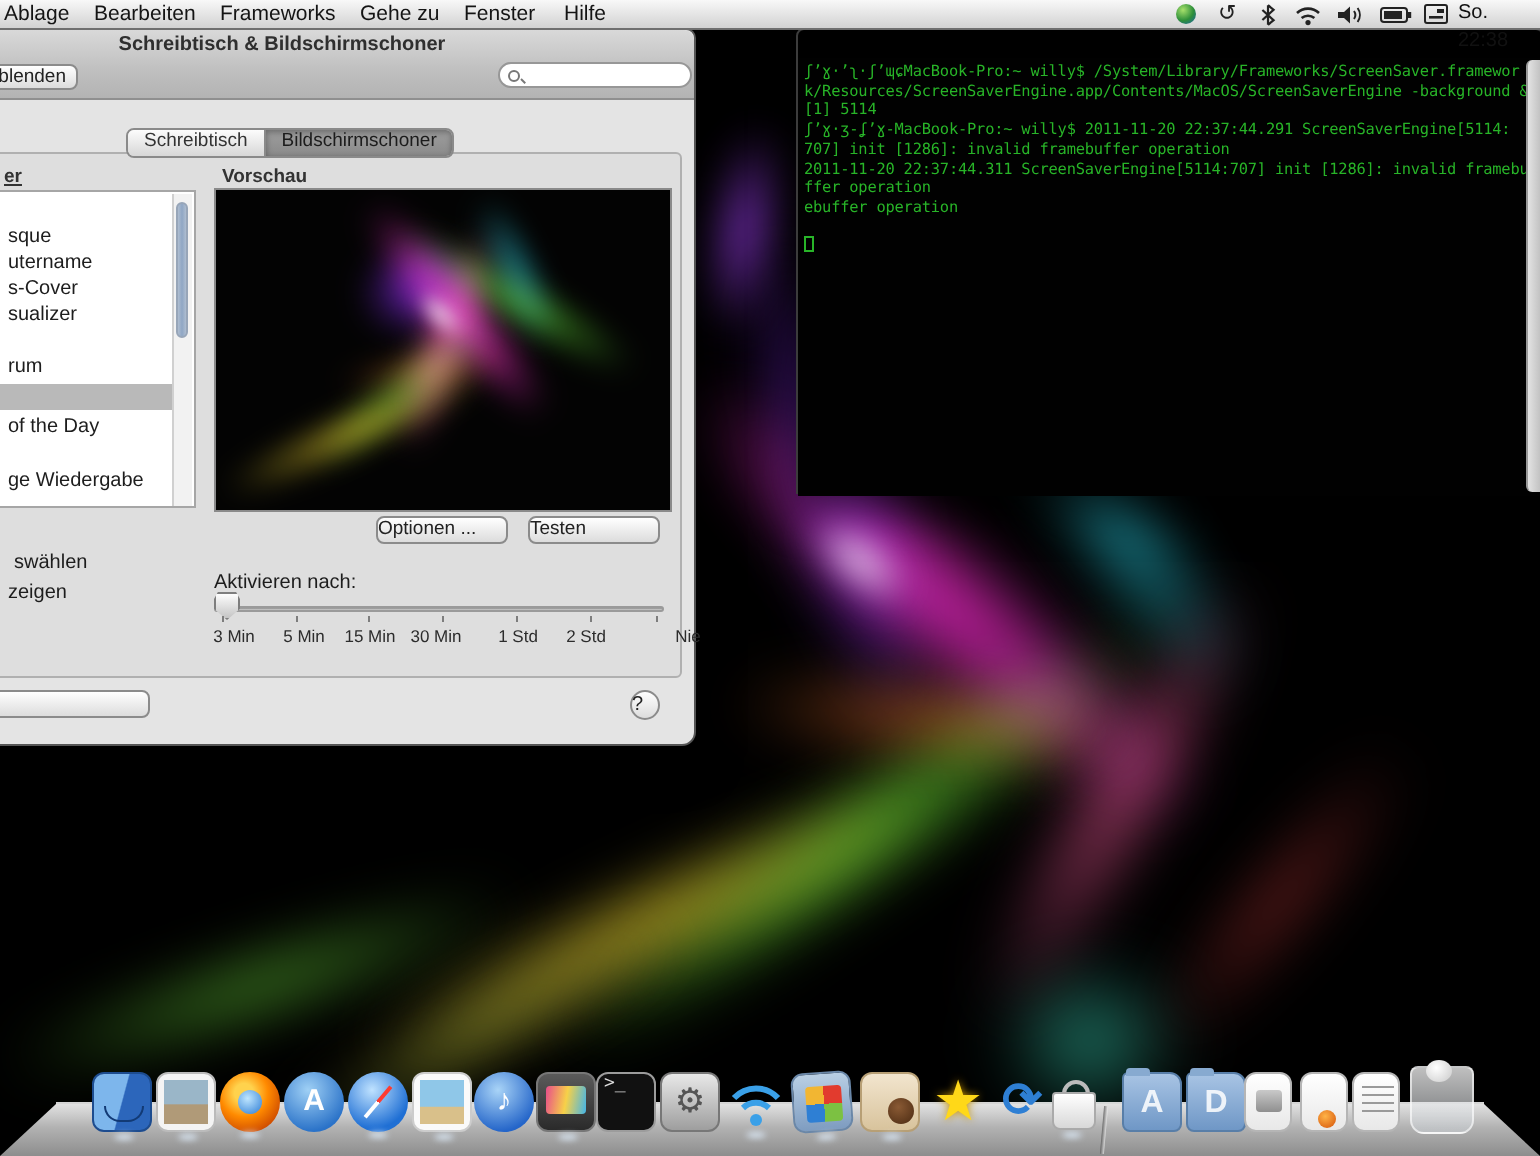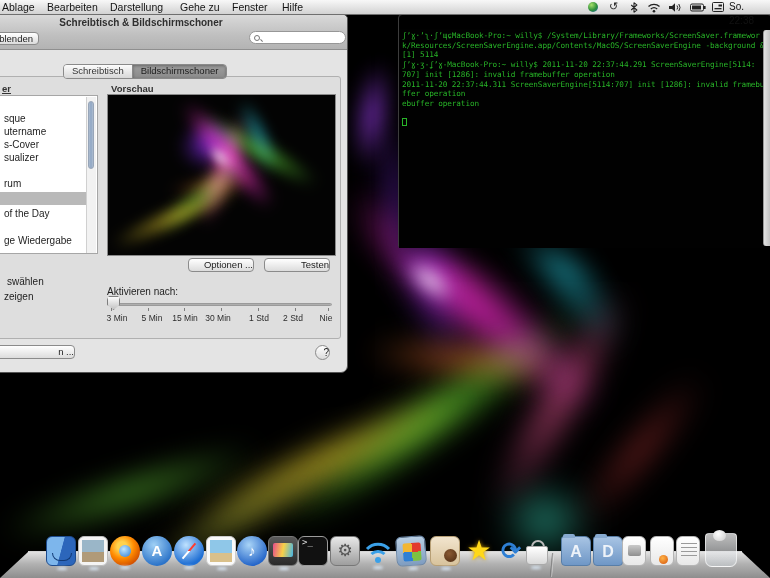--- a/index.html
+++ b/index.html
@@ -25,21 +25,21 @@
     background:radial-gradient(circle at 35% 30%,#f0f0f0,#b3b3b3);border:1px solid #8d8d8d;box-sizing:border-box;}
 
   
   #prefs{position:absolute;left:-66px;top:14px;width:414px;height:359px;z-index:20;
     background:#e4e4e4;border-radius:5px 5px 7px 7px;border:1px solid #555;box-sizing:border-box;}
   #prefs-titlebar{position:absolute;left:0;top:0;width:100%;height:34px;border-radius:5px 5px 0 0;
     background:linear-gradient(#d9d9d9,#bfbfbf 60%,#b3b3b3);border-bottom:1px solid #8f8f8f;}
   #prefs-title{position:absolute;left:0;top:2px;width:100%;text-align:center;
     font-size:10px;font-weight:bold;color:#2f2f2f;}
   .aquabtn{background:linear-gradient(#ffffff,#dcdcdc);border:1px solid #8b8b8b;border-radius:4px;
-    box-sizing:border-box;font-size:9.5px;color:#222;text-align:right;}
+    box-sizing:border-box;font-size:9.5px;color:#222;text-align:left;}
   #showall-btn{left:36px;top:17px;width:68px;height:13px;line-height:11px;text-align:right;padding-right:5px;overflow:hidden;}
   #searchfield{left:314px;top:16px;width:97px;height:13px;background:#fff;border:1px solid #979797;
     border-radius:7px;box-sizing:border-box;}
   #search-mag{position:absolute;left:4px;top:2.5px;width:6px;height:6px;border:1.2px solid #777;
     border-radius:50%;box-sizing:border-box;}
   #search-mag:after{content:"";position:absolute;left:4.5px;top:4.5px;width:3px;height:1.2px;
     background:#777;transform:rotate(45deg);}
   #tabbar{left:128px;top:49px;height:13px;display:flex;border:1px solid #8a8a8a;border-radius:4px;overflow:hidden;}
   .tab{height:13px;line-height:12px;font-size:9.5px;padding:0 8px;color:#333;
     background:linear-gradient(#fcfcfc,#d7d7d7);}
@@ -233,21 +233,21 @@
     <span class="tick" style="left:286px;"></span>
     <span class="tick" style="left:323px;"></span>
     <span class="tick" style="left:360px;"></span>
     <span class="tick" style="left:393px;"></span>
     <span class="ticklbl" style="left:182px;">3 Min</span>
     <span class="ticklbl" style="left:217px;">5 Min</span>
     <span class="ticklbl" style="left:250px;">15 Min</span>
     <span class="ticklbl" style="left:283px;">30 Min</span>
     <span class="ticklbl" style="left:324px;">1 Std</span>
     <span class="ticklbl" style="left:358px;">2 Std</span>
-    <span class="ticklbl" style="left:391px;">Nie</span>
+    <span class="ticklbl" style="left:391px;padding-left:36px;">Nie</span>
 
     <div class="abs aquabtn" id="corner-btn">n ...</div>
     <div class="abs aquabtn" id="help-btn">?</div>
   </div>
 
   <div id="term" class="winshadow">
     <div id="term-body">
       <div style="height:2px;"></div>
       <div class="tl">ʃʼɣ·ʼʅ·ʃʼɰɕMacBook-Pro:~ willy$ /System/Library/Frameworks/ScreenSaver.framewor</div>
       <div class="tl">k/Resources/ScreenSaverEngine.app/Contents/MacOS/ScreenSaverEngine -background &amp;</div>
@@ -258,21 +258,21 @@
       <div class="tl">ffer operation</div>
       <div class="tl">ebuffer operation</div>
       <div id="term-cursor"></div>
     </div>
     <div id="term-scroll"></div>
   </div>
 
   <div id="menubar">
     <span class="menu-item" style="left:2px;">Ablage</span>
     <span class="menu-item" style="left:47px;">Bearbeiten</span>
-    <span class="menu-item" style="left:110px;">Darstellung</span>
+    <span class="menu-item" style="left:110px;">Frameworks</span>
     <span class="menu-item" style="left:180px;">Gehe zu</span>
     <span class="menu-item" style="left:232px;">Fenster</span>
     <span class="menu-item" style="left:282px;">Hilfe</span>
 
     <span class="mb-ic" style="left:588px;">
       <span style="width:10px;height:10px;border-radius:50%;background:radial-gradient(circle at 35% 30%,#a6e06b,#2e8f3a 55%,#1b5fae);display:inline-block;"></span>
     </span>
     <span class="mb-ic" style="left:609px;top:0;font-size:11px;color:#222;">↺</span>
     <span class="mb-ic" style="left:630px;">
       <svg width="8" height="11">

